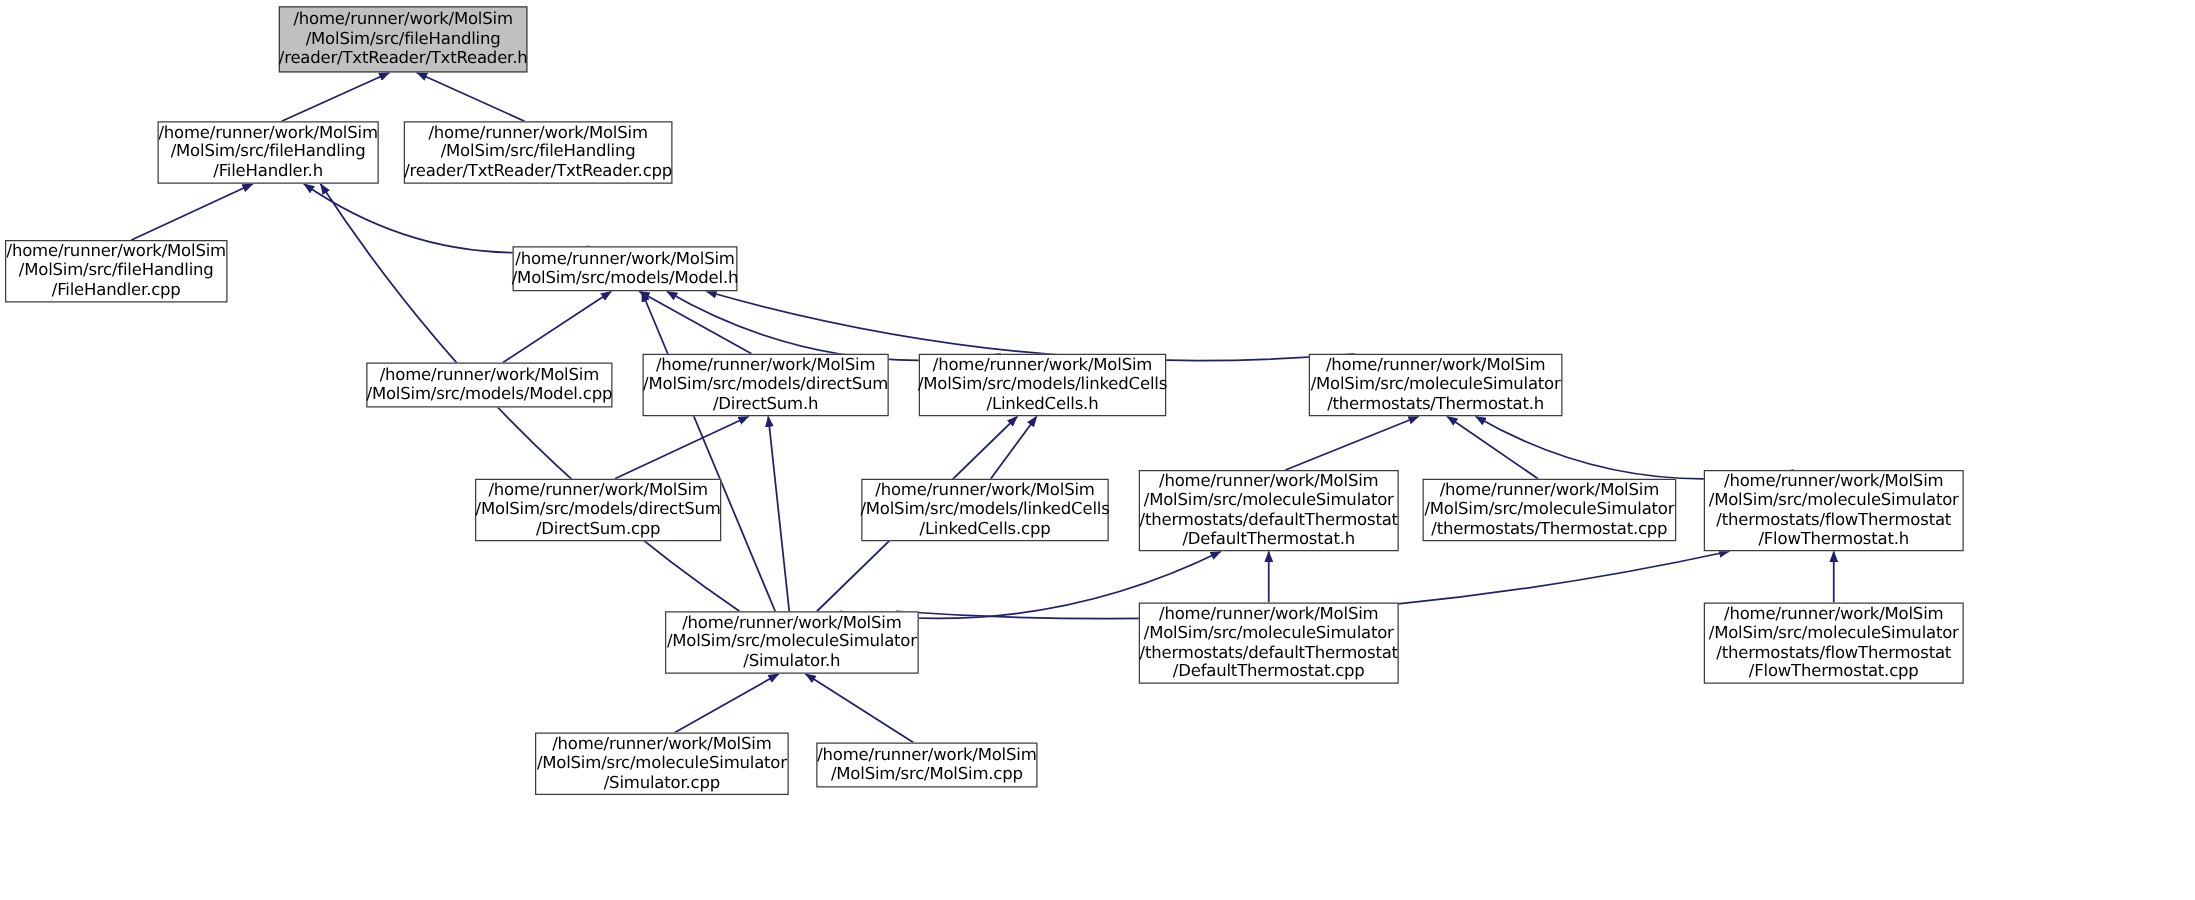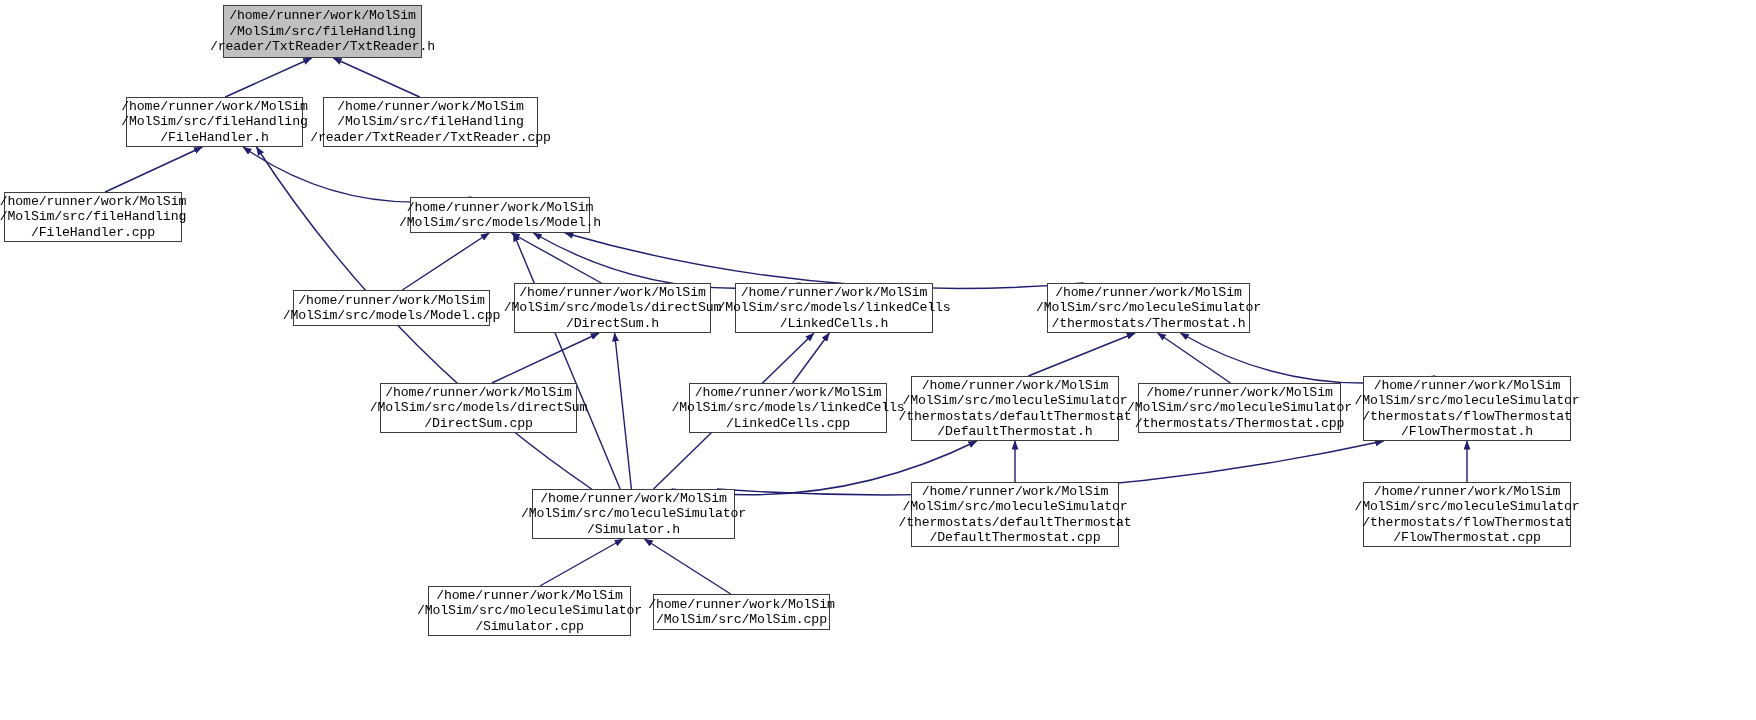--- a/index.html
+++ b/index.html
@@ -35,21 +35,20 @@
     font-size: 13.2px;
     line-height: 15.4px;
     text-align: center;
     display: flex;
     flex-direction: column;
     justify-content: center;
     align-items: center;
     white-space: pre;
     letter-spacing: -0.15px;
     z-index: 2;
-    font-family: Liberation Mono, monospace;
   }
   .node.root {
     background: #c0c0c0;
     border: 1px solid #3d3d3d;
   }
   .node .label {
     display: block;
     white-space: pre;
   }
 </style>

